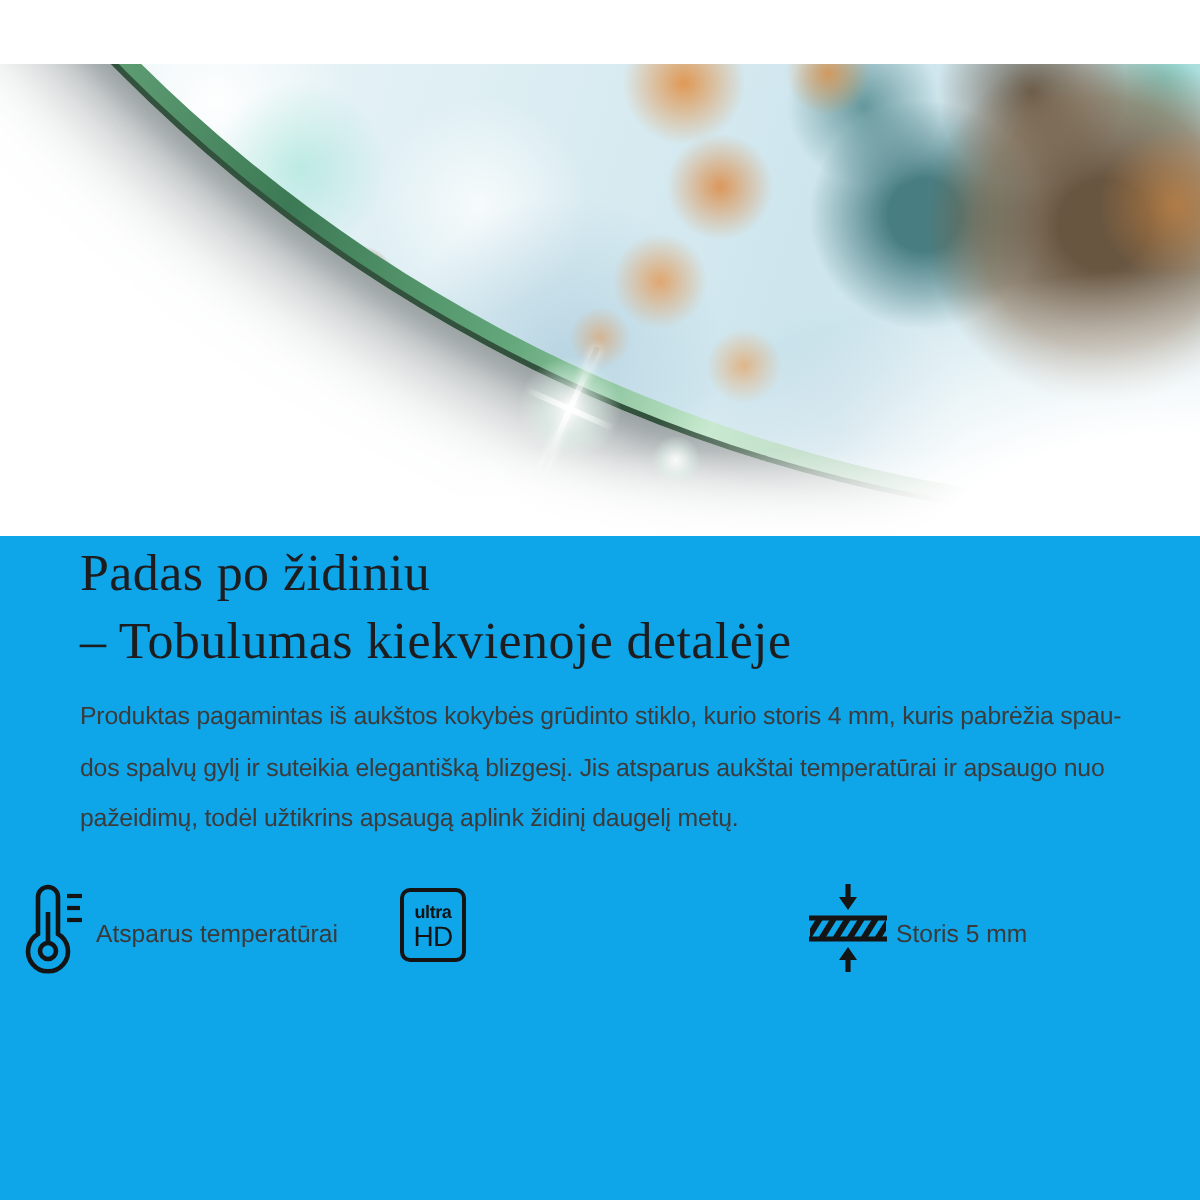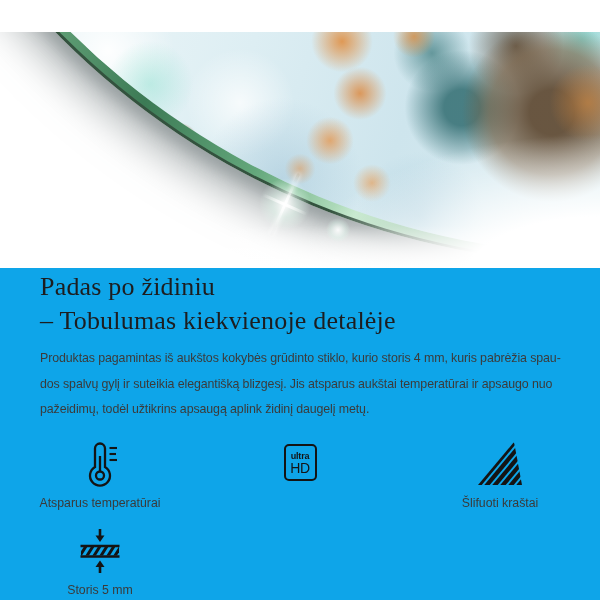--- a/index.html
+++ b/index.html
@@ -90,21 +90,21 @@
     margin:8px 28px 0 40px;
     font-size:12.4px; line-height:25.5px; color:#3b3b3b;
     white-space:pre-line; letter-spacing:-0.1px;
   }
 
   
   .features {
     margin-top:16px;
     display:grid; grid-template-columns:1fr 1fr 1fr; row-gap:16px;
   }
-  .feature { display:flex; flex-direction:column; align-items:center; }
+  .feature { display:flex; flex-direction:row; align-items:center; }
   .icon-slot { height:48px; display:flex; align-items:center; justify-content:center; }
   .feature-label { margin-top:9px; font-size:12.3px; color:#3a3a3a; text-align:center; }
 
   .icon-svg { display:block; }
   .uhd-box {
     width:33px; height:37px; border:2.6px solid #141414; border-radius:5px;
     display:flex; flex-direction:column; align-items:center; justify-content:center;
     box-sizing:border-box;
   }
   .uhd-top { font-size:9px; font-weight:700; line-height:10px; color:#141414; letter-spacing:-0.2px; }
@@ -158,40 +158,20 @@
       <div class="icon-slot">
         <div class="uhd-box">
           <span class="uhd-top">ultra</span>
           <span class="uhd-bottom">HD</span>
         </div>
       </div>
     </div>
 
 
 
-    <div class="feature">
-      <div class="icon-slot">
-        <svg class="icon-svg" width="48" height="48" viewBox="0 0 48 48">
-          <defs>
-              <clipPath id="slopeclip">
-                <path d="M2 46 L38 3 L46 46 Z"></path>
-              </clipPath>
-            </defs>
-          <g clip-path="url(#slopeclip)" stroke="#141414" stroke-width="4.2">
-            <line x1="-2" y1="52" x2="38" y2="4"></line>
-            <line x1="6" y1="52" x2="46" y2="4"></line>
-            <line x1="14" y1="52" x2="54" y2="4"></line>
-            <line x1="22" y1="52" x2="62" y2="4"></line>
-            <line x1="30" y1="52" x2="70" y2="4"></line>
-            <line x1="38" y1="52" x2="78" y2="4"></line>
-          </g>
-        </svg>
-      </div>
-      <div class="feature-label">Šlifuoti kraštai</div>
-    </div>
 
     <div class="feature">
       <div class="icon-slot">
         <svg class="icon-svg" width="48" height="48" viewBox="0 0 48 48">
           <defs>
               <clipPath id="barclip">
                 <rect x="5" y="20.5" width="38" height="9"></rect>
               </clipPath>
             </defs>
           <g clip-path="url(#barclip)" stroke="#141414" stroke-width="3">

